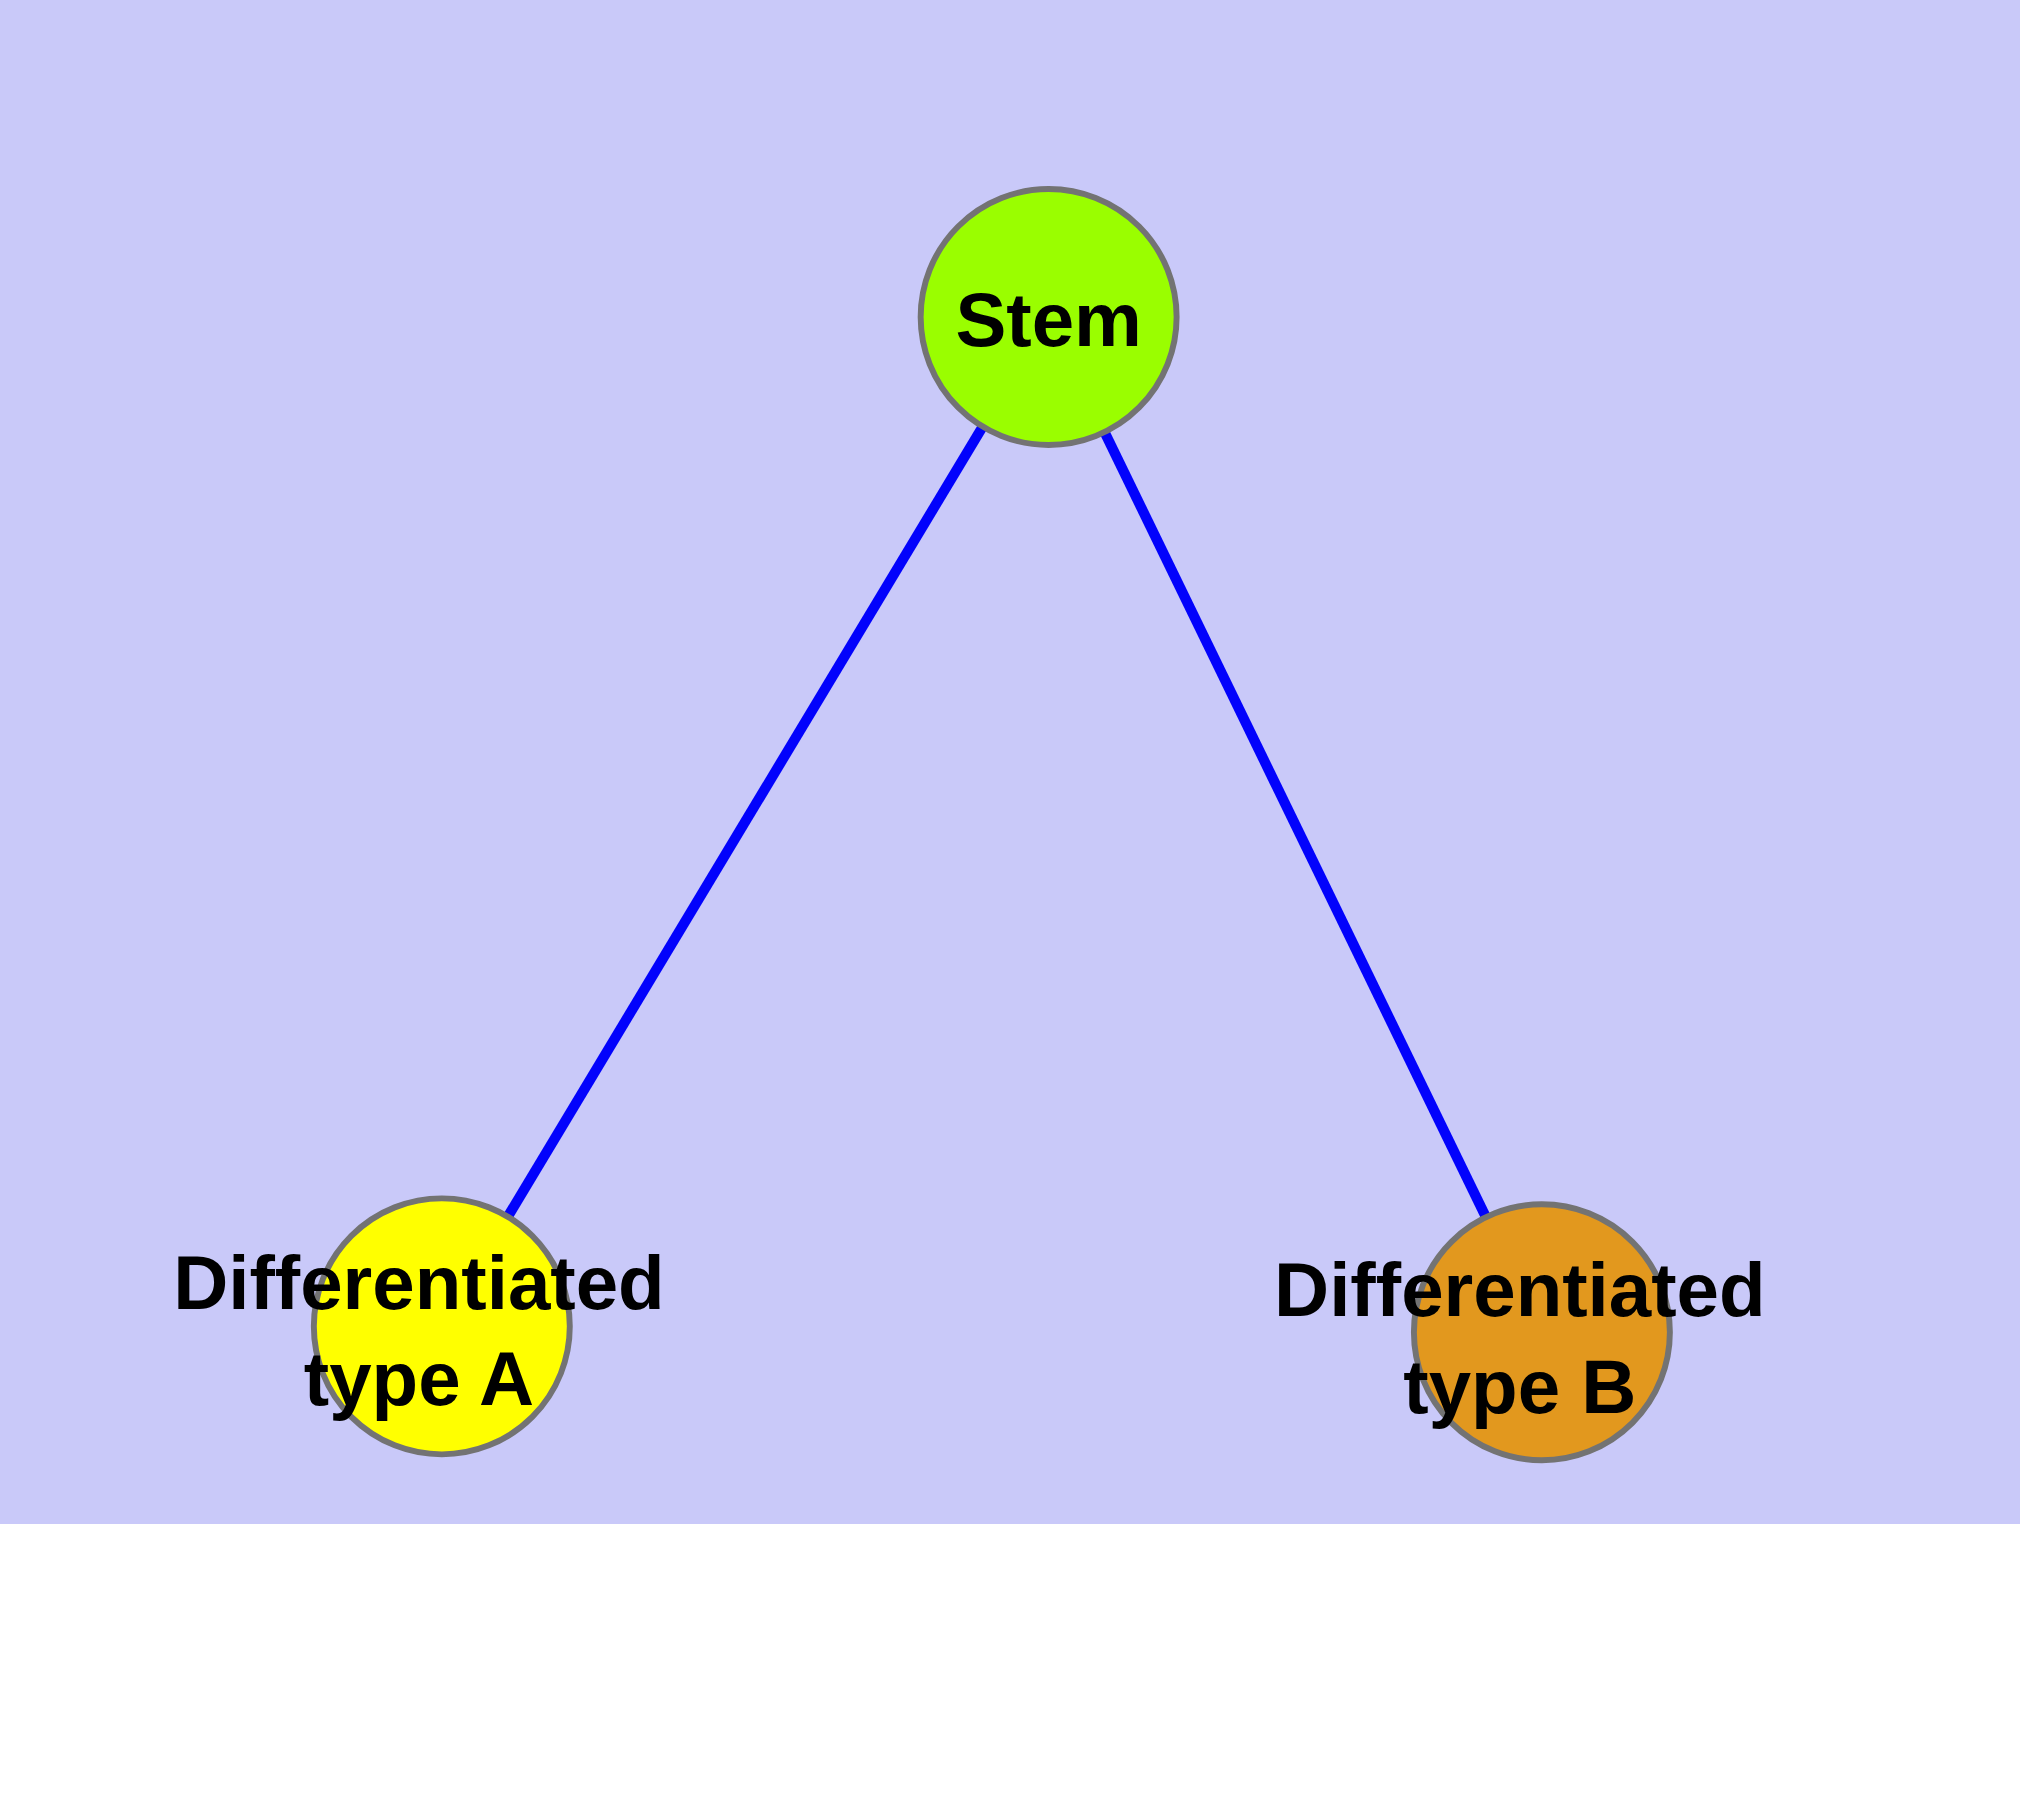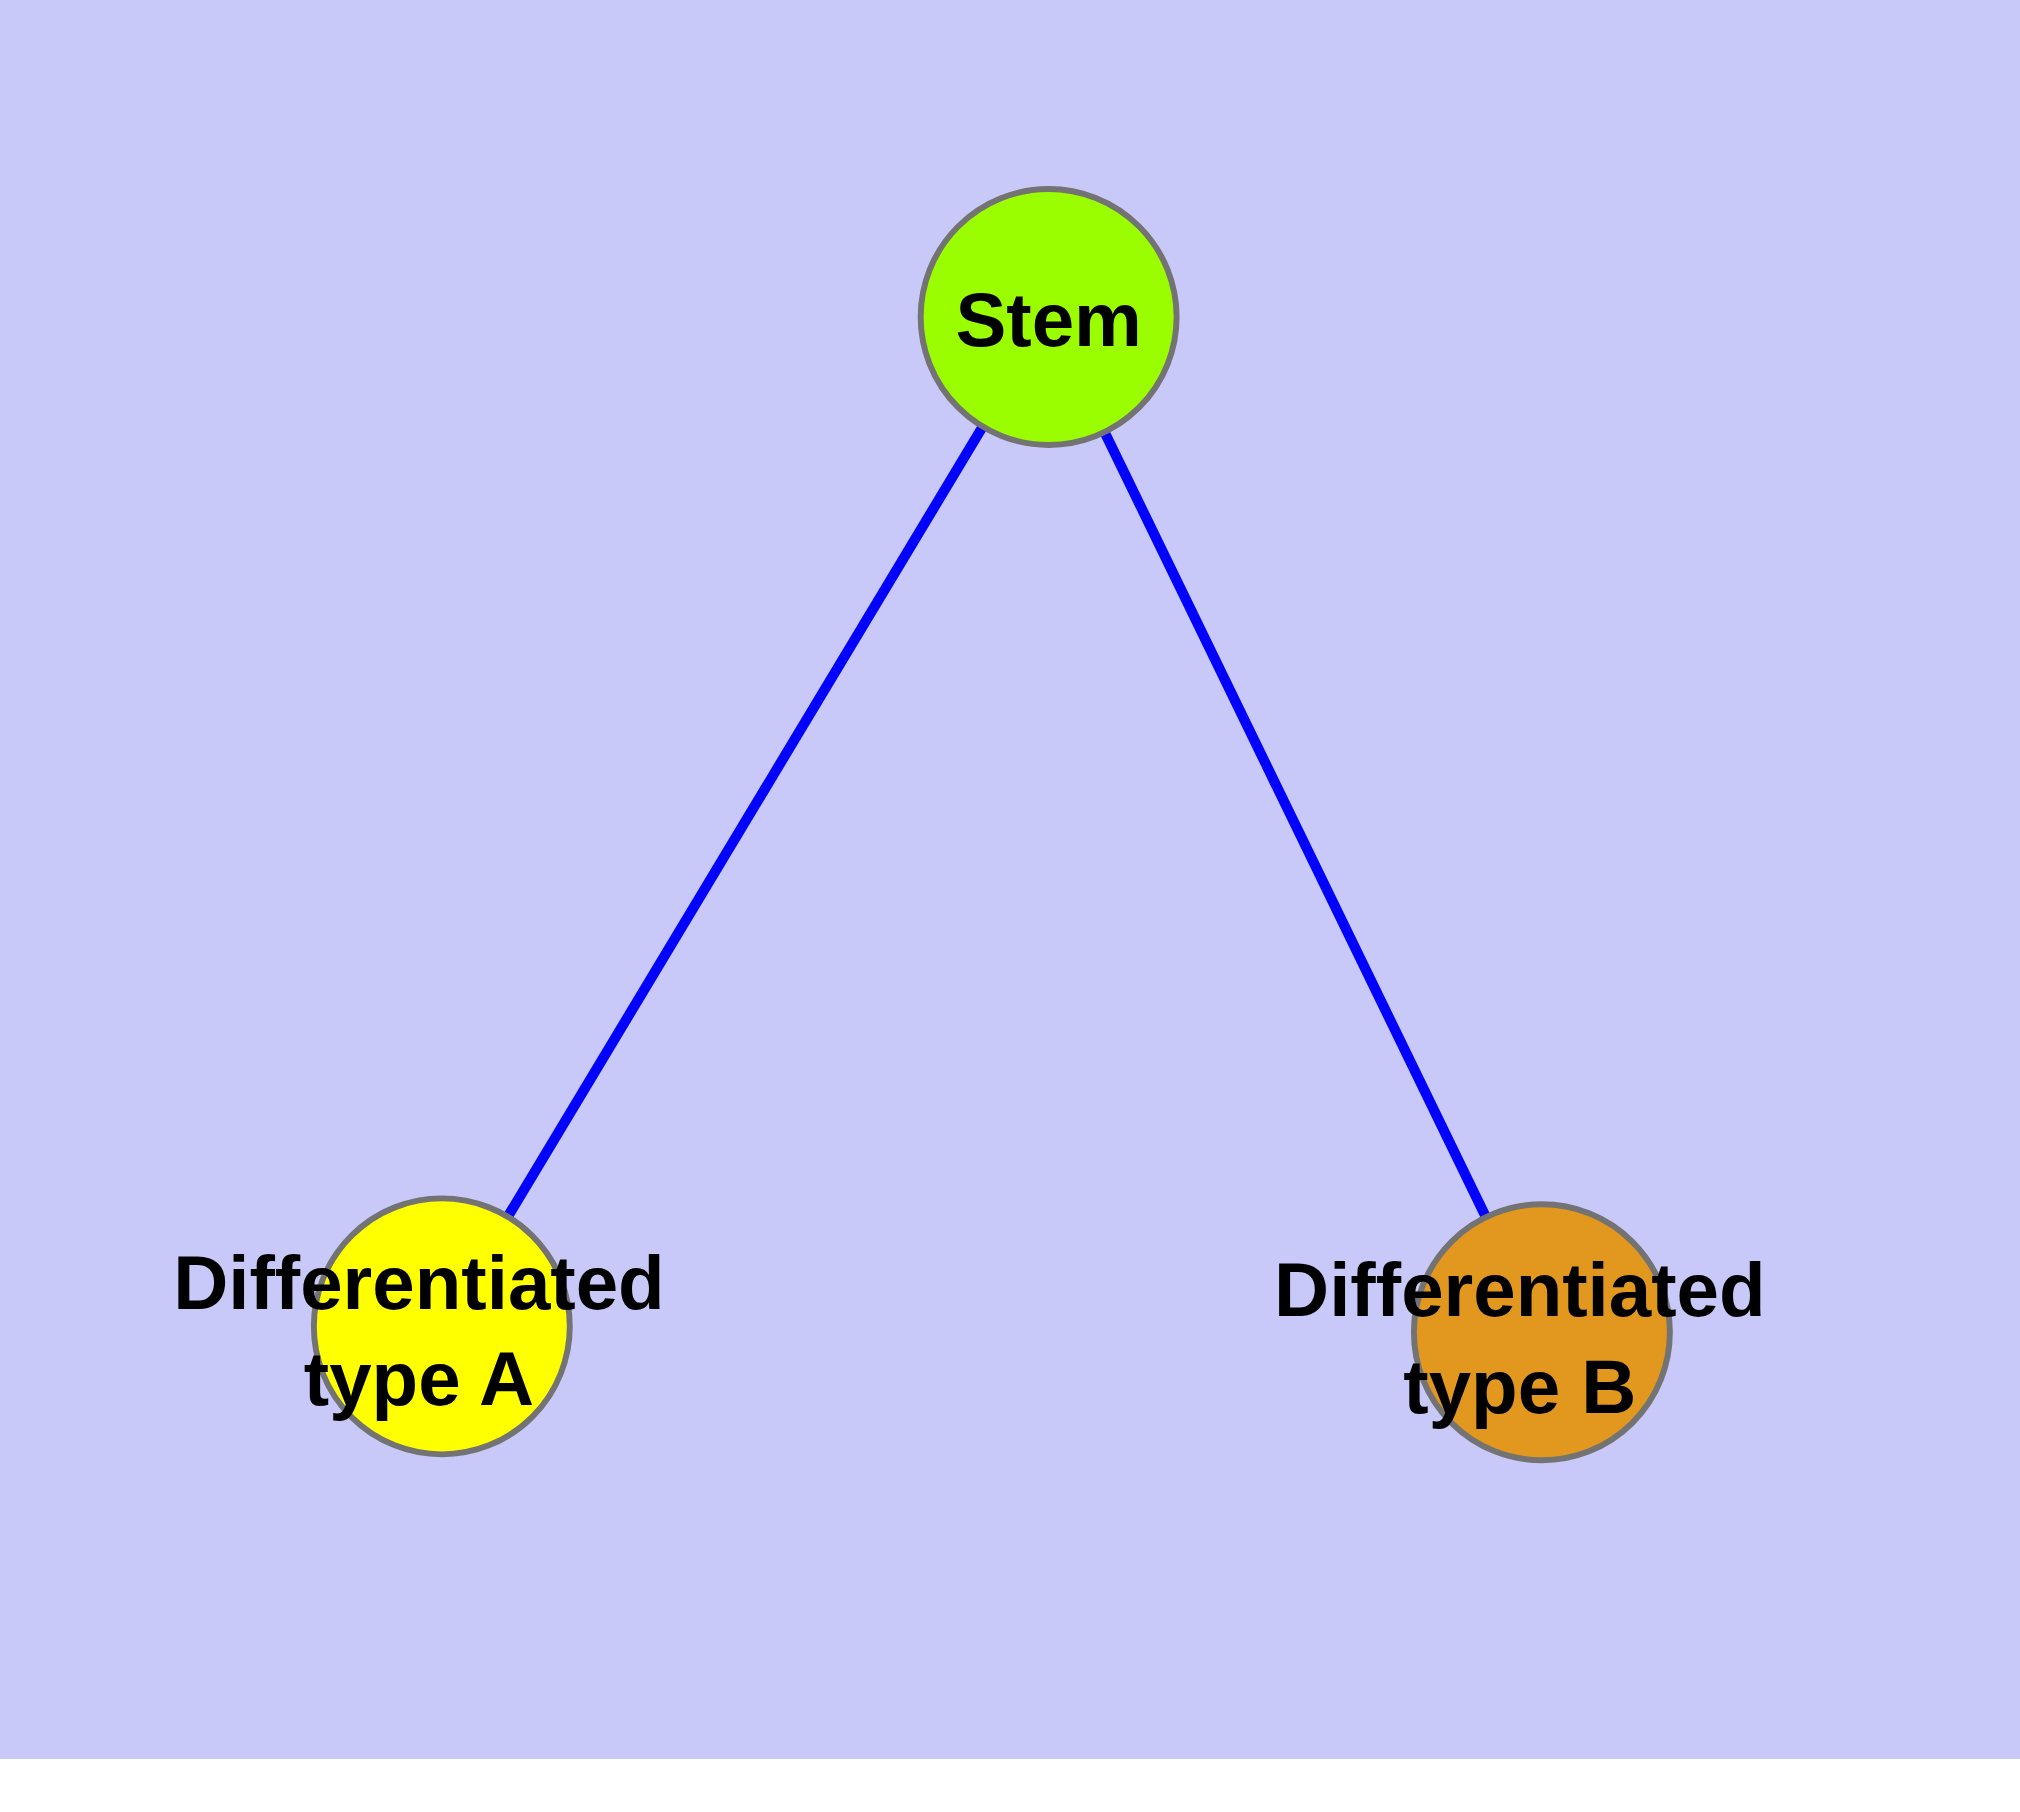--- a/index.html
+++ b/index.html
@@ -5,21 +5,21 @@
   html, body {
     margin: 0;
     padding: 0;
   }
   body {
     font-family: "Liberation Sans", sans-serif;
   }
   .canvas-wrap {
     position: relative;
     width: 2021px;
-    height: 1759px;
+    height: 1524px;
     overflow: hidden;
   }
   svg {
     display: block;
   }
   text.node-label {
     font-family: "Liberation Sans", "DejaVu Sans", sans-serif;
     font-weight: bold;
     text-anchor: middle;
   }

